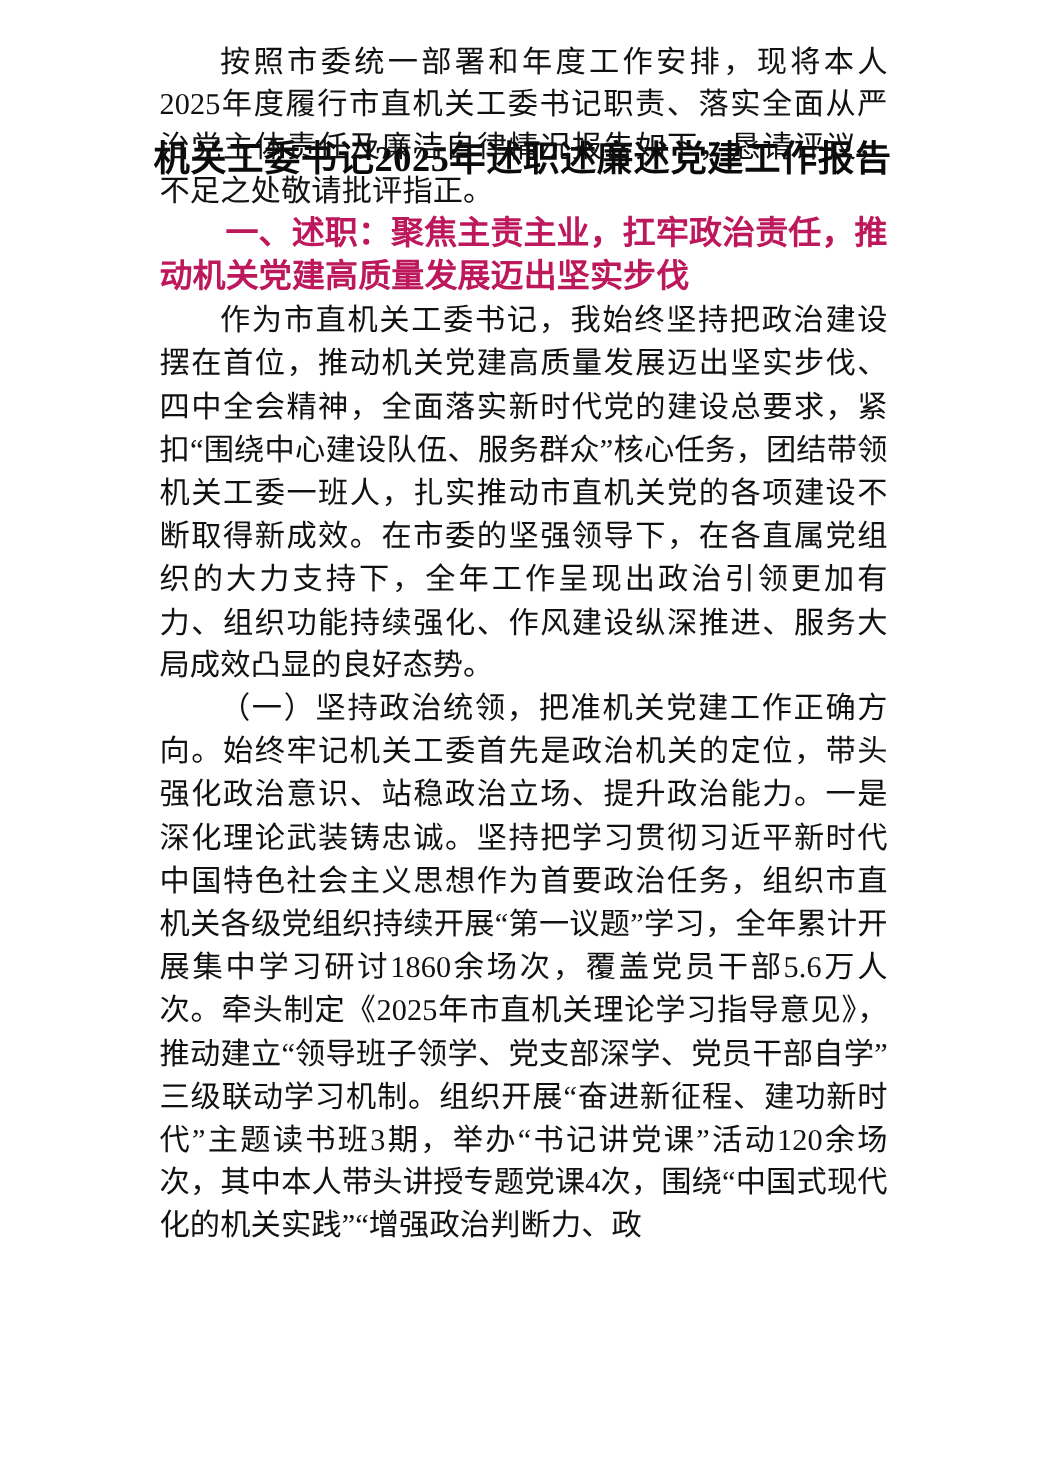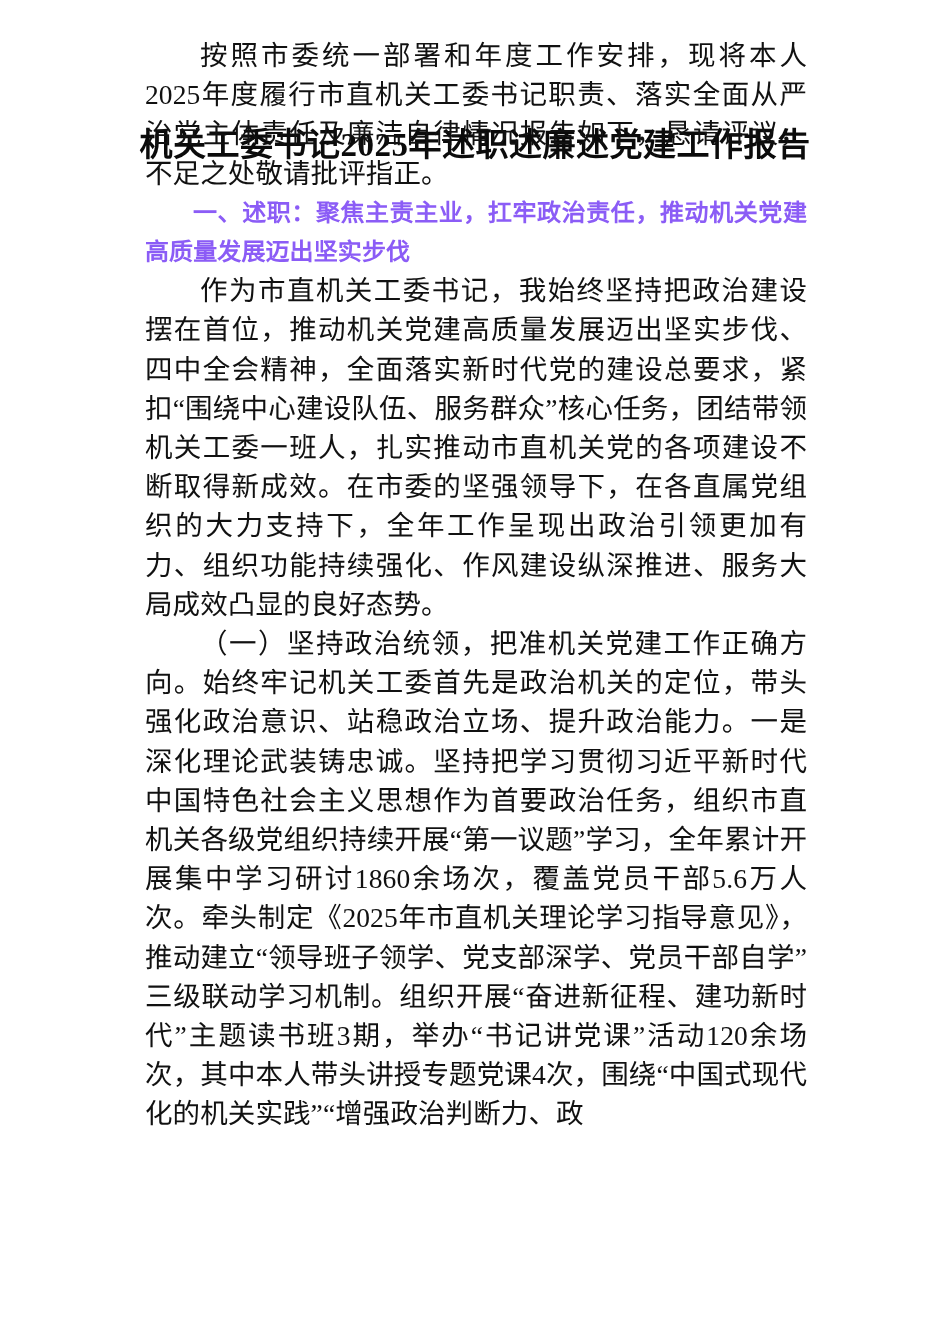--- a/index.html
+++ b/index.html
@@ -55,28 +55,28 @@
     text-indent: 2em;
     margin: 0;
     letter-spacing: 0.1px;
     color: #111111;
   }
 
   
   .heading-1 {
     font-family: "Liberation Sans", "DejaVu Sans", sans-serif;
     font-weight: bold;
-    font-size: 24px;
+    font-size: 30px;
     line-height: 39.2px;
     text-align: justify;
     text-justify: inter-ideograph;
     text-indent: 2em;
     margin: 0;
     letter-spacing: 0.1px;
-    color: #8b5cf6;
+    color: #be185d;
   }
 
   .gap-before-title-body {
     height: 36px;
   }
 </style>
 </head>
 <body>
 
 <div id="page">

